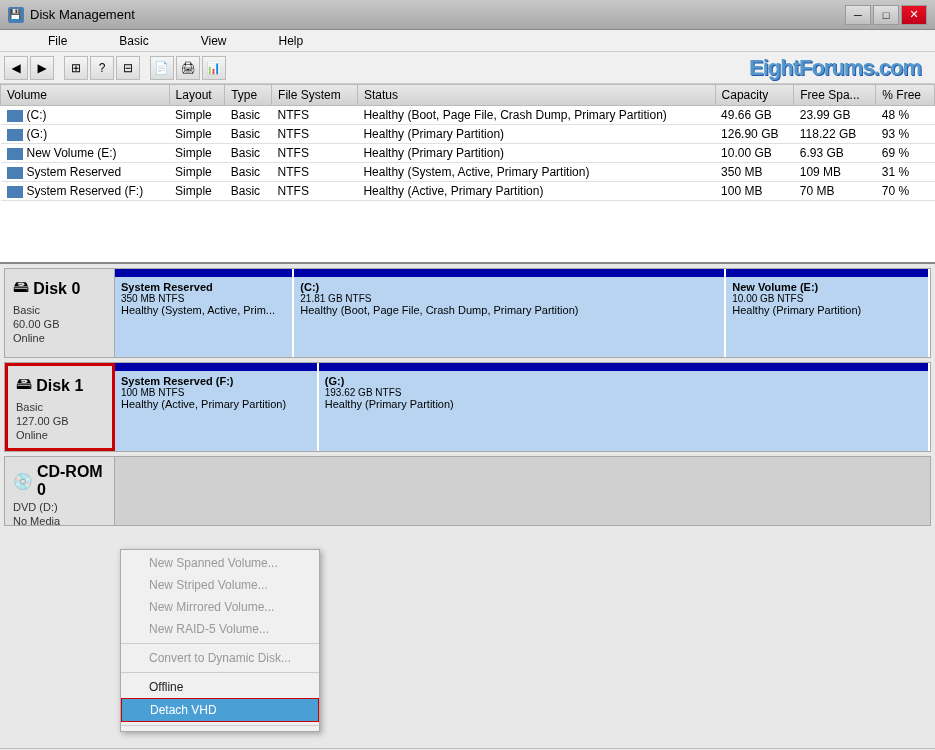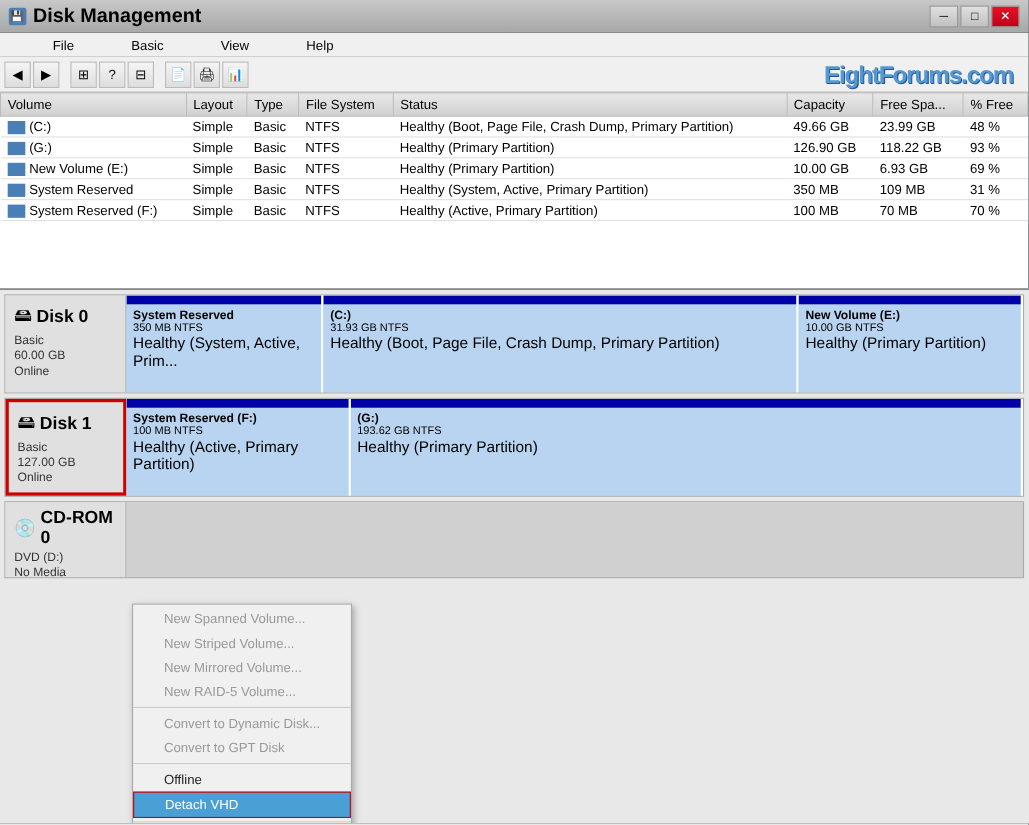--- a/index.html
+++ b/index.html
@@ -10,21 +10,21 @@
       background: linear-gradient(to bottom, #c8c8c8, #a8a8a8);
       height: 30px;
       display: flex;
       align-items: center;
       justify-content: space-between;
       padding: 0 8px;
       border-bottom: 1px solid #888;
     }
     .title-bar-left { display: flex; align-items: center; gap: 6px; }
     .title-bar-icon { width: 16px; height: 16px; background: #4a7fb5; border-radius: 2px; display: flex; align-items: center; justify-content: center; color: white; font-size: 10px; }
-    .title-bar-text { font-size: 18px; color: #000; font-weight: bold; }
+    .title-bar-text { font-size: 13px; color: #000; font-weight: normal; }
     .title-bar-controls { display: flex; gap: 2px; }
     .tb-btn { width: 26px; height: 20px; border: 1px solid #999; background: linear-gradient(to bottom, #e0e0e0, #c0c0c0); display: flex; align-items: center; justify-content: center; cursor: pointer; font-size: 11px; }
     .tb-btn.close { background: linear-gradient(to bottom, #e81123, #c0001a); color: white; }
     .tb-btn.minimize { }
     .tb-btn.maximize { }
 
     
     .menu-bar {
       background: #f0f0f0;
       height: 22px;
@@ -156,21 +156,21 @@
       height: 8px;
       background: #0000a8;
       position: absolute;
       top: 0; left: 0; right: 0;
     }
     .partition.primary {
       background: #b8d4f0;
     }
     .partition-name { font-weight: bold; font-size: 11px; margin-top: 8px; }
     .partition-size { font-size: 10px; }
-    .partition-status { font-size: 14px; }
+    .partition-status { font-size: 11px; }
 
     
     .disk-row.cdrom {
       height: 70px;
     }
 
     
     .context-menu {
       position: absolute;
       left: 120px;
@@ -330,21 +330,21 @@
       <div class="disk-partitions">
         <div class="partition primary" style="width:22%;border-right:2px solid #fff;position:relative;">
           <div class="partition-top-bar"></div>
           <div class="partition-name">System Reserved</div>
           <div class="partition-size">350 MB NTFS</div>
           <div class="partition-status">Healthy (System, Active, Prim...</div>
         </div>
         <div class="partition primary" style="width:53%;border-right:2px solid #fff;position:relative;">
           <div class="partition-top-bar"></div>
           <div class="partition-name">(C:)</div>
-          <div class="partition-size">31.93 GB NTFS</div>
+          <div class="partition-size">21.81 GB NTFS</div>
           <div class="partition-status">Healthy (Boot, Page File, Crash Dump, Primary Partition)</div>
         </div>
         <div class="partition primary" style="width:25%;position:relative;">
           <div class="partition-top-bar"></div>
           <div class="partition-name">New Volume  (E:)</div>
           <div class="partition-size">10.00 GB NTFS</div>
           <div class="partition-status">Healthy (Primary Partition)</div>
         </div>
       </div>
     </div>
@@ -388,21 +388,20 @@
       </div>
     </div>
 
     <div class="context-menu" id="context-menu">
     <div class="ctx-item disabled">New Spanned Volume...</div>
         <div class="ctx-item disabled">New Striped Volume...</div>
         <div class="ctx-item disabled">New Mirrored Volume...</div>
         <div class="ctx-item disabled">New RAID-5 Volume...</div>
         <div class="ctx-sep"></div>
         <div class="ctx-item disabled">Convert to Dynamic Disk...</div>
-        <div class="ctx-item disabled">Convert to GPT Disk</div>
         <div class="ctx-sep"></div>
         <div class="ctx-item">Offline</div>
         <div class="ctx-item highlighted">Detach VHD</div>
         <div class="ctx-sep"></div>
       </div>
 
   </div>
 </div>
 
 <div class="status-bar">

